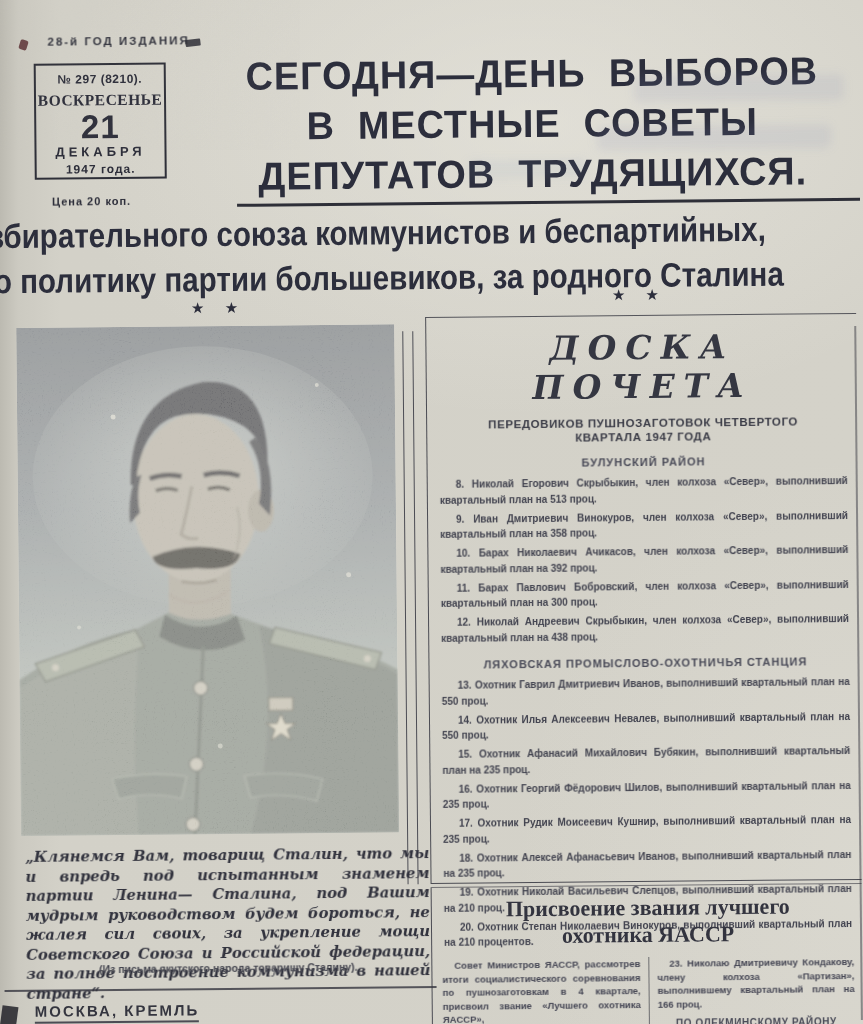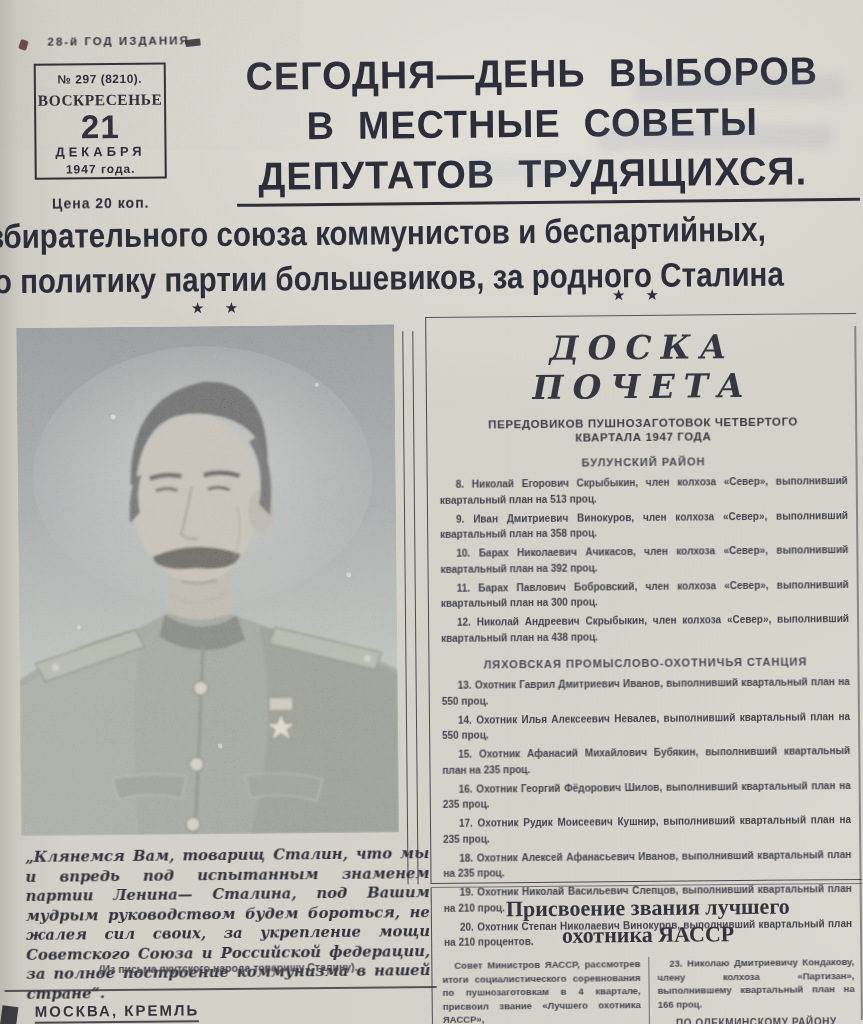--- a/index.html
+++ b/index.html
@@ -18,21 +18,21 @@
   .blurB{filter:blur(.5px);}
 
   
   .ed-year{position:absolute;left:52px;top:32px;font-size:11.5px;font-weight:bold;letter-spacing:2px;color:#33343e;}
   .mast-box{position:absolute;left:38px;top:60px;width:132px;height:116px;border:2.5px solid #2e2f38;text-align:center;padding-top:7px;box-sizing:border-box;}
   .mast-issue{font-size:12px;font-weight:bold;letter-spacing:.5px;}
   .mast-weekday{font-family:"Liberation Serif", serif;font-size:15.5px;font-weight:bold;letter-spacing:.5px;margin-top:5px;}
   .mast-day{font-size:33px;font-weight:bold;line-height:30px;margin-top:3px;letter-spacing:1px;}
   .mast-month{font-size:13px;font-weight:bold;letter-spacing:4px;margin-top:2px;}
   .mast-year{font-size:12px;font-weight:bold;margin-top:3px;letter-spacing:1px;}
-  .mast-price{position:absolute;left:55px;top:192px;font-size:14px;font-weight:bold;letter-spacing:1px;}
+  .mast-price{position:absolute;left:55px;top:192px;font-size:11px;font-weight:bold;letter-spacing:1px;}
 
   
   .headline{position:absolute;left:233px;top:50px;width:606px;text-align:center;
     font-weight:bold;font-size:39px;line-height:50px;letter-spacing:1px;word-spacing:12px;color:#2c2e3c;
     transform:scaleX(.97);transform-origin:center;}
   .headline-rule{position:absolute;left:240px;top:202px;width:623px;height:3px;background:#2e2f38;}
 
   
   .slogan{position:absolute;white-space:nowrap;font-weight:bold;font-size:34px;color:#2c2e3c;
     transform:scaleX(.87);transform-origin:left center;letter-spacing:0;}

